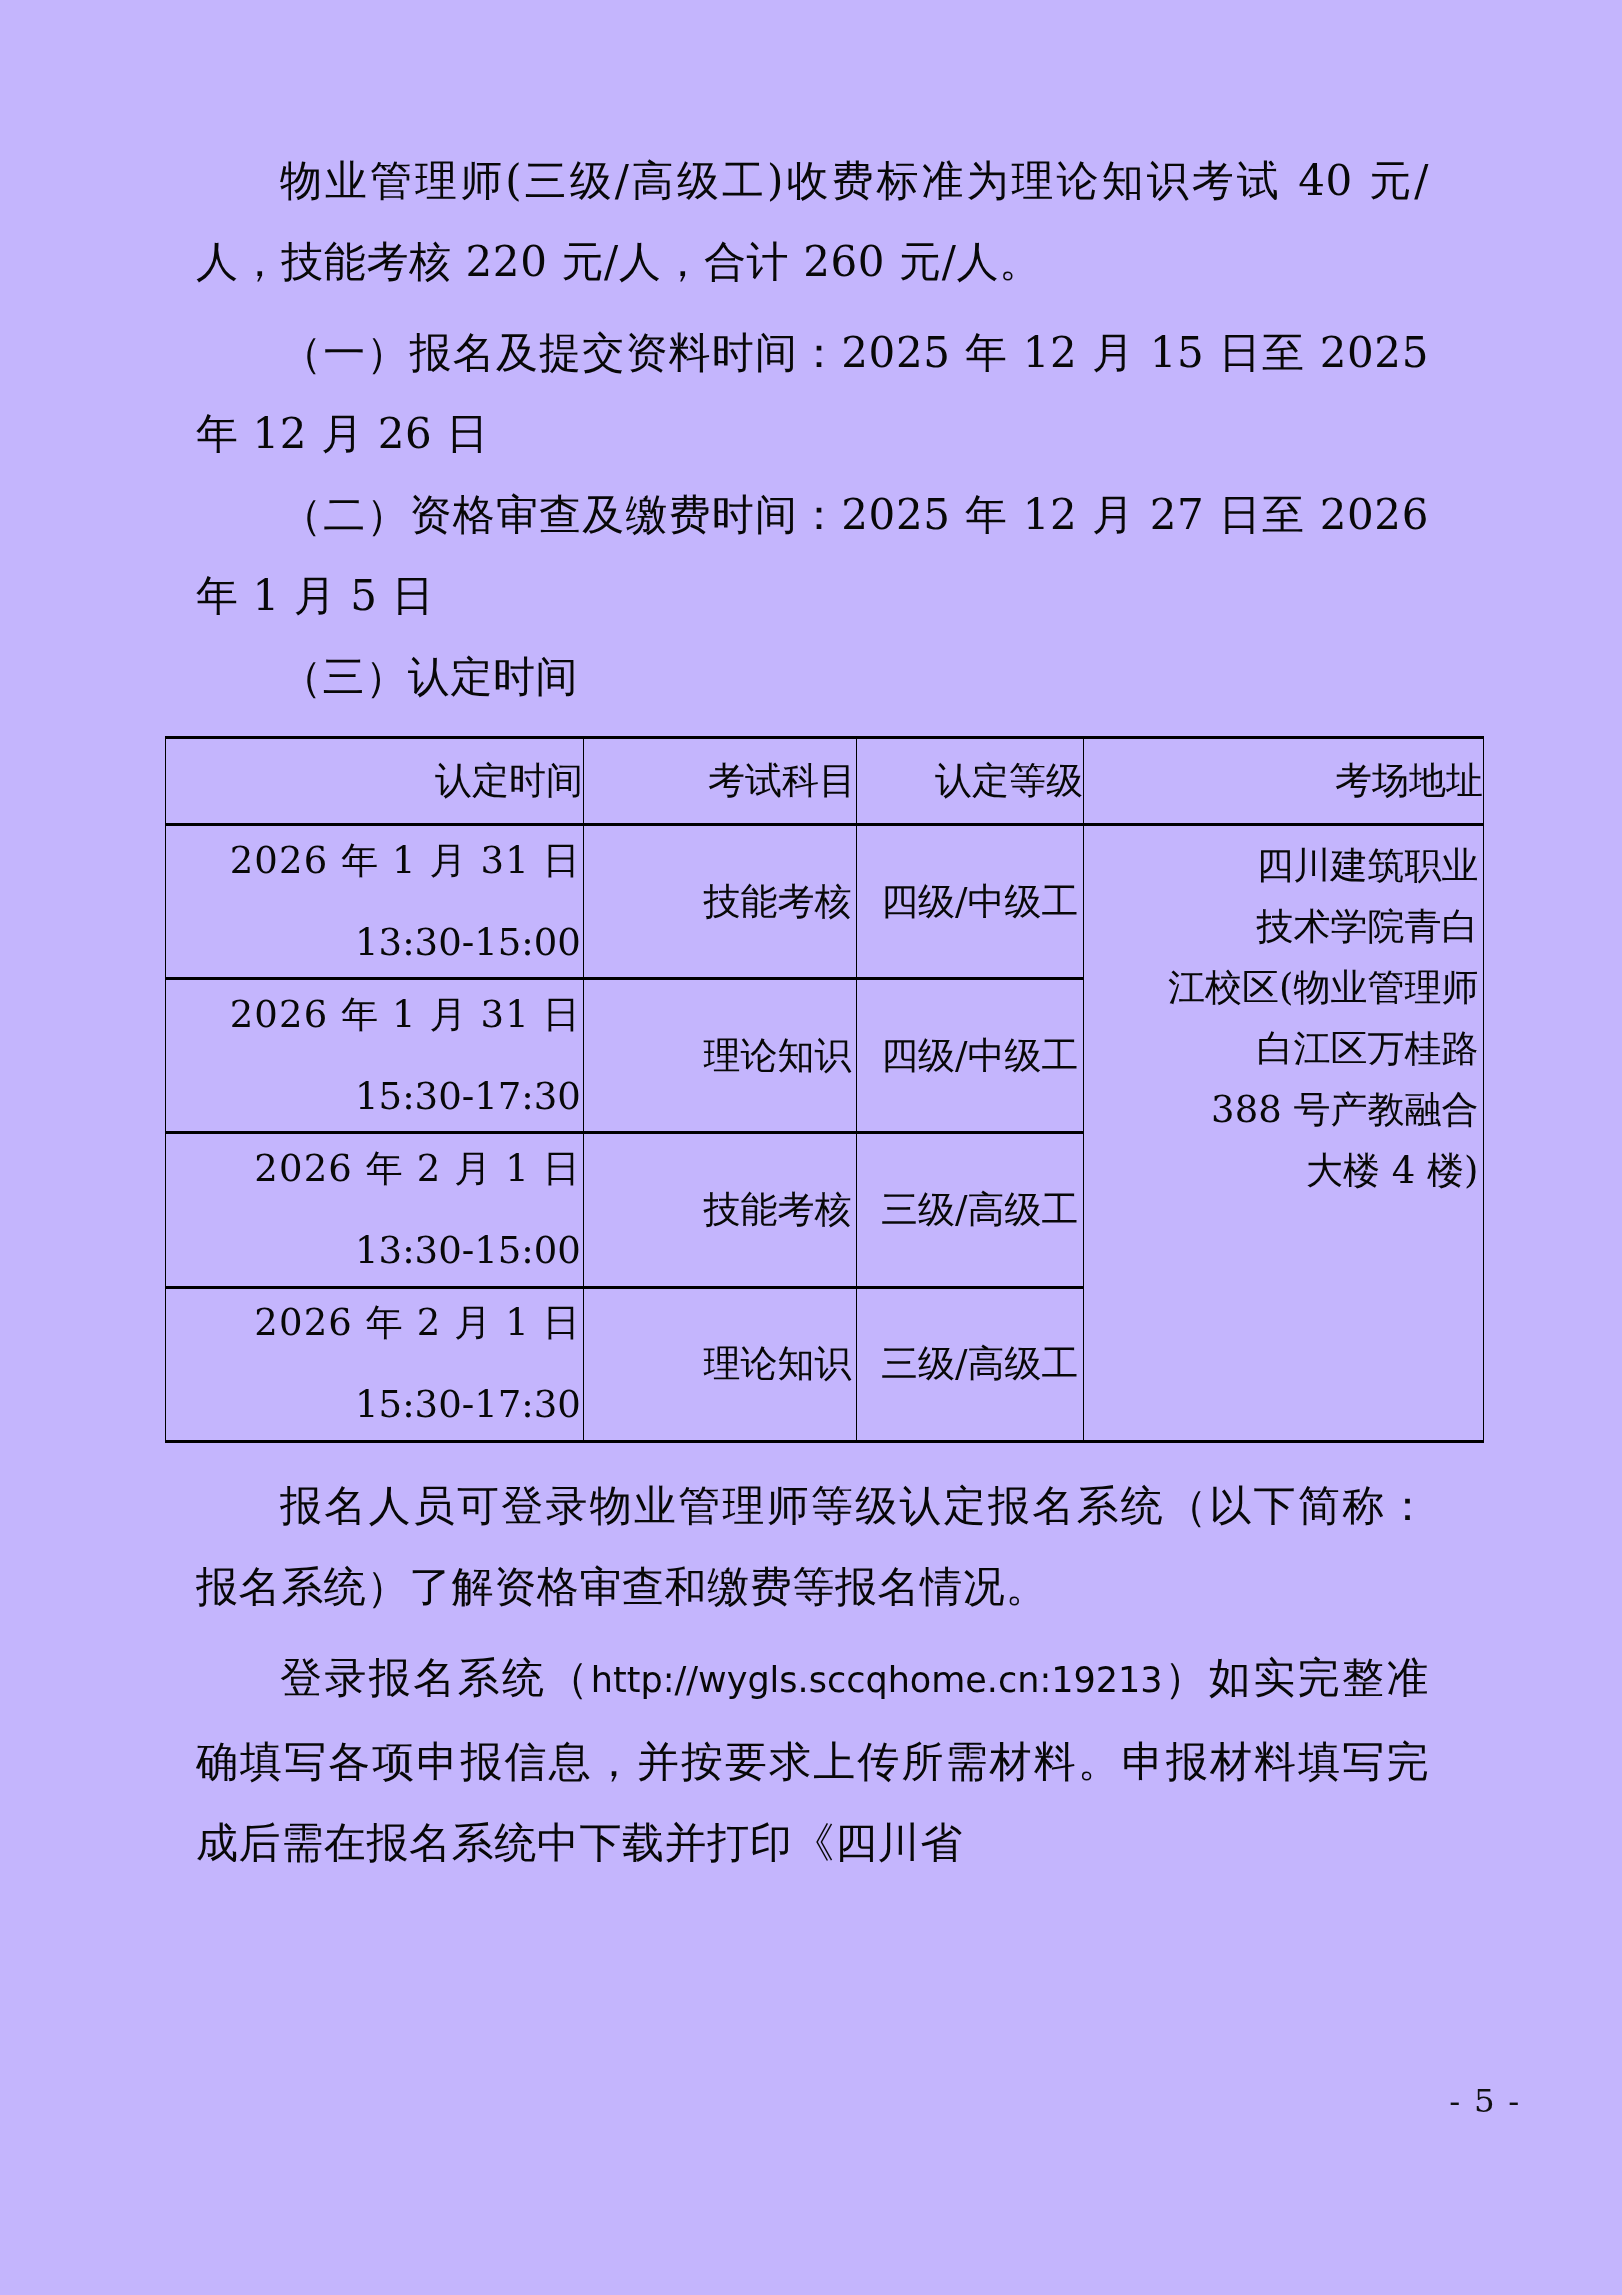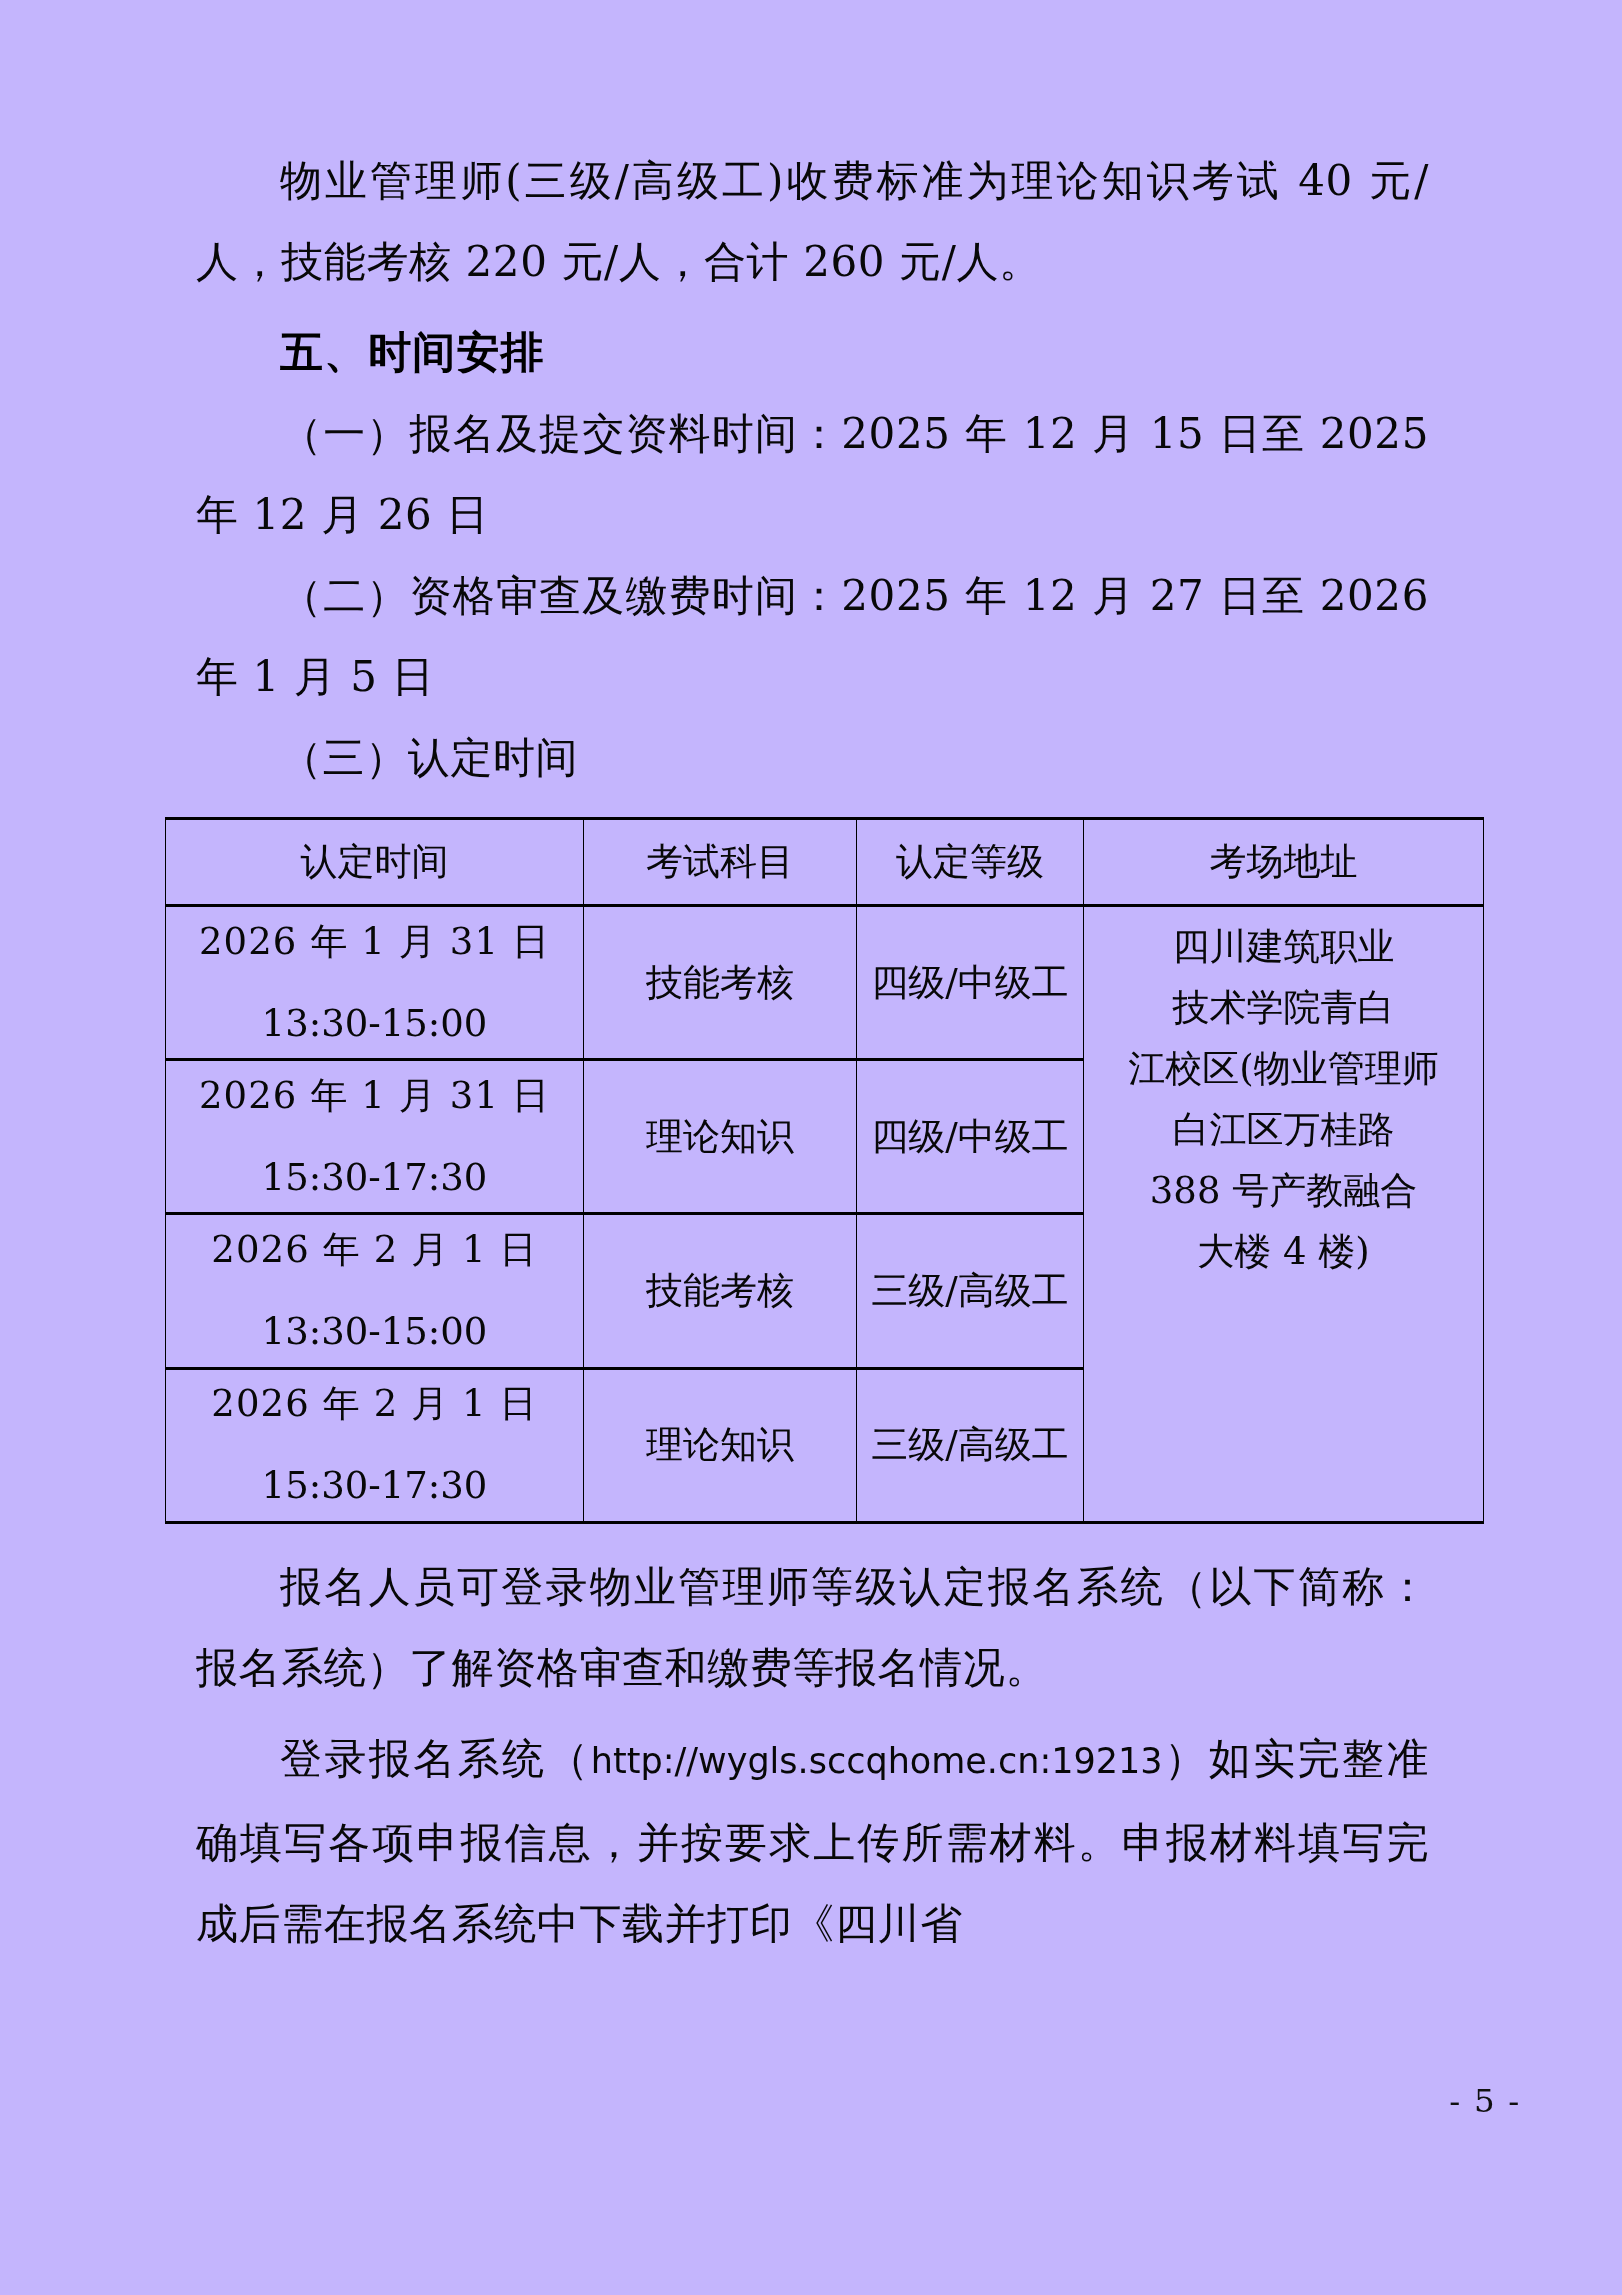--- a/index.html
+++ b/index.html
@@ -67,21 +67,21 @@
     font-size: 37px;
     color: #080808;
   }
   table.schedule col.c1 { width: 418px; }
   table.schedule col.c2 { width: 273px; }
   table.schedule col.c3 { width: 227px; }
   table.schedule col.c4 { width: 400px; }
 
   table.schedule td {
     border: 1.7px solid #000000;
-    text-align: center;
+    text-align: right;
     vertical-align: middle;
     padding: 3.4px 4.5px;
     line-height: 58px;
   }
   table.schedule tr.head td {
     border-bottom-width: 3.4px;
     height: 84px;
     line-height: 84px;
     padding: 0;
   }
@@ -123,21 +123,20 @@
 <body>
 
 <div id="page">
 
   <div class="content" style="top:140px;">
 
     <p class="para indent">物业管理师(三级/高级工)收费标准为理论知识考试 40 元/人，技能考核 220 元/人，合计 260 元/人。</p>
 
     <div class="sp-sm"></div>
 
-    <h2 class="heading">五、时间安排</h2>
 
     <p class="para indent">（一）报名及提交资料时间：2025 年 12 月 15 日至 2025 年 12 月 26 日</p>
 
     <p class="para indent">（二）资格审查及缴费时间：2025 年 12 月 27 日至 2026 年 1 月 5 日</p>
 
     <p class="para indent">（三）认定时间</p>
 
     <div class="tbl-wrap">
       <table class="schedule">
         <colgroup>

